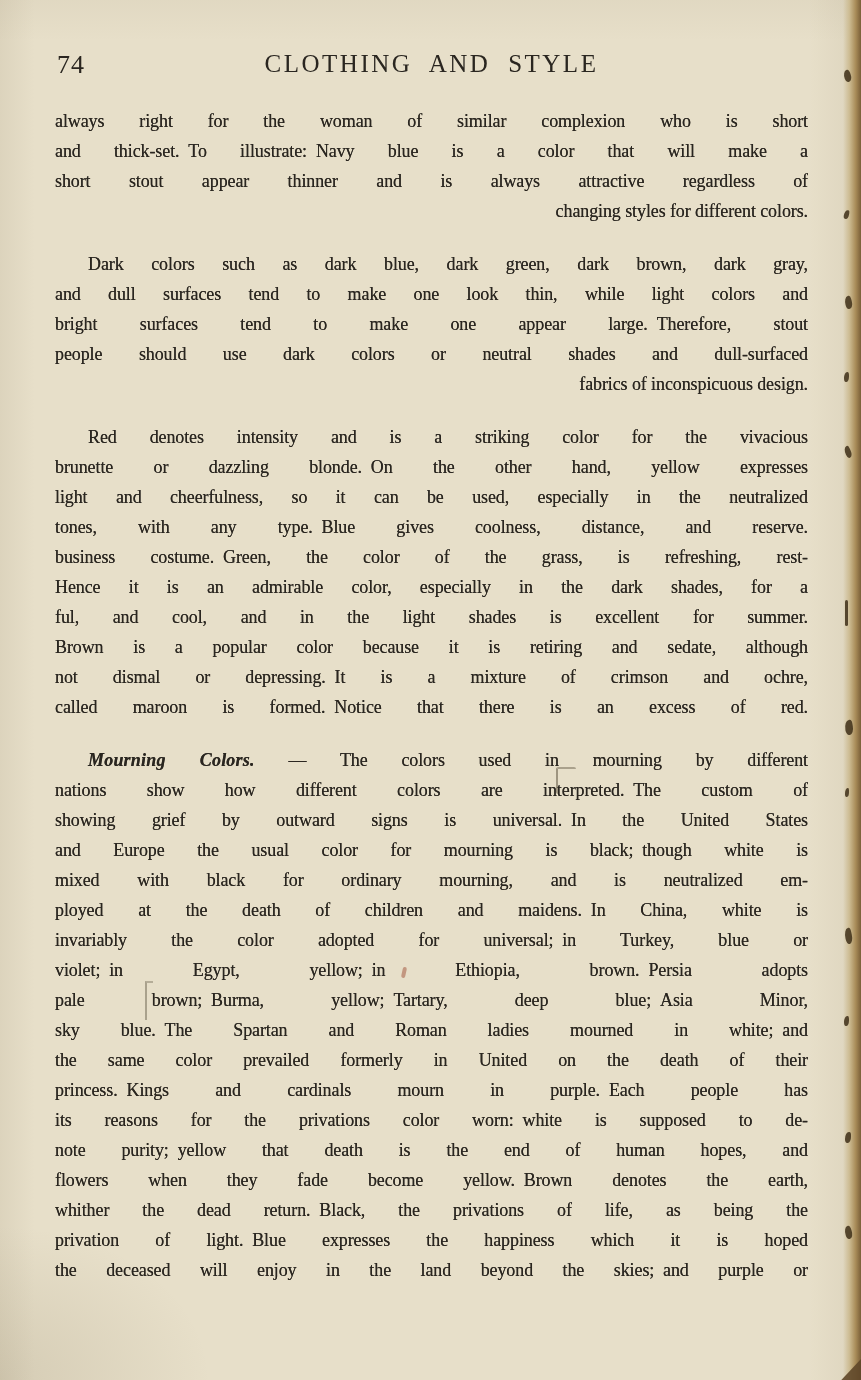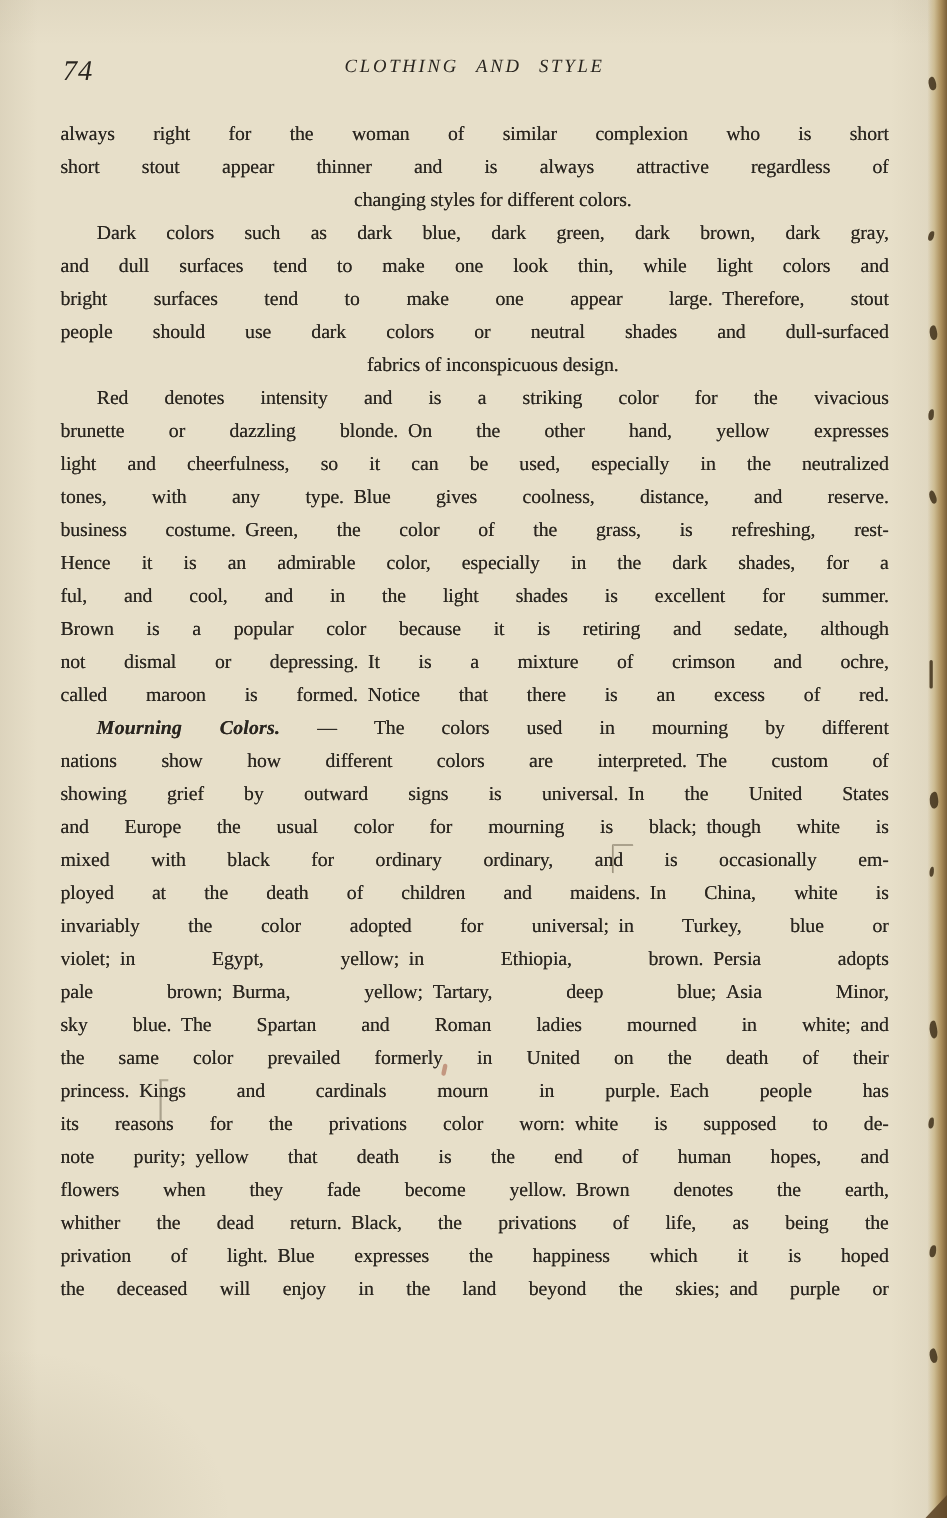--- a/index.html
+++ b/index.html
@@ -24,38 +24,38 @@
   .edge-mark{
     position:absolute;background:#3e2f19;opacity:.85;
     border-radius:70% 30% 60% 40%;
   }
   .corner-mark{
     position:absolute;right:0;top:1356px;width:24px;height:24px;
     background:#5f4729;opacity:.9;
     clip-path:polygon(100% 12%,100% 100%,18% 100%);
   }
   
-  .header{position:absolute;left:55px;top:50px;width:753px;height:34px;font-style:italic;}
+  .header{position:absolute;left:55px;top:50px;width:753px;height:34px;}
   .pagenum{position:absolute;left:2px;top:0;font-size:26px;letter-spacing:1px;}
   .runtitle{
     position:absolute;left:50%;top:0;transform:translateX(-50%);
-    font-size:17px;letter-spacing:2.5px;word-spacing:9px;white-space:nowrap;
+    font-size:25px;letter-spacing:2.5px;word-spacing:9px;white-space:nowrap;
   }
   
   .body{position:absolute;left:55px;top:106px;width:753px;}
   .bl{
     height:30px;line-height:30px;overflow:hidden;
     font-size:18px;letter-spacing:-0.1px;
     text-align:justify;
     text-shadow:0 0 0.5px rgba(42,38,32,0.85);
   }
   .bl::after{content:"";display:inline-block;width:100%;}
-  .bl.end{text-align:center;margin-left:33px;}
+  .bl.end{text-align:right;margin-left:33px;}
   .bl.end::after{content:none;}
-  .bl.ind{padding-left:33px;width:720px;}
+  .bl.ind{padding-left:33px;width:720px;margin-top:23px;}
   .lead{font-weight:bold;letter-spacing:0.2px;font-style:italic;}
   
   .pencil-open{
     position:absolute;left:556px;top:767px;width:18px;height:25px;
     border-left:2px solid rgba(110,100,80,0.6);
     border-top:2px solid rgba(110,100,80,0.5);
     border-radius:2px;
   }
   .pencil-close{
     position:absolute;left:145px;top:981px;width:6px;height:37px;
@@ -88,20 +88,21 @@
   <div class="corner-mark"></div>
 
   <div class="header">
     <span class="pagenum">74</span>
     <span class="runtitle">CLOTHING AND STYLE</span>
   </div>
 
   <div class="body">
 
     <div class="bl">always right for the woman of similar complexion who is short</div>
+    <div class="bl">and thick-set. To illustrate: Navy blue is a color that will make a</div>
     <div class="bl">short stout appear thinner and is always attractive regardless of</div>
     <div class="bl end">changing styles for different colors.</div>
 
     <div class="bl ind">Dark colors such as dark blue, dark green, dark brown, dark gray,</div>
     <div class="bl">and dull surfaces tend to make one look thin, while light colors and</div>
     <div class="bl">bright surfaces tend to make one appear large. Therefore, stout</div>
     <div class="bl">people should use dark colors or neutral shades and dull-surfaced</div>
     <div class="bl end">fabrics of inconspicuous design.</div>
 
     <div class="bl ind">Red denotes intensity and is a striking color for the vivacious</div>
@@ -112,21 +113,21 @@
     <div class="bl">Hence it is an admirable color, especially in the dark shades, for a</div>
     <div class="bl">ful, and cool, and in the light shades is excellent for summer.</div>
     <div class="bl">Brown is a popular color because it is retiring and sedate, although</div>
     <div class="bl">not dismal or depressing. It is a mixture of crimson and ochre,</div>
     <div class="bl">called maroon is formed. Notice that there is an excess of red.</div>
 
     <div class="bl ind"><span class="lead">Mourning Colors.</span><span> — The colors used in mourning by different</span></div>
     <div class="bl">nations show how different colors are interpreted. The custom of</div>
     <div class="bl">showing grief by outward signs is universal. In the United States</div>
     <div class="bl">and Europe the usual color for mourning is black; though white is</div>
-    <div class="bl">mixed with black for ordinary ordinary, and is occasionally em-</div>
+    <div class="bl">mixed with black for ordinary mourning, and is neutralized em-</div>
     <div class="bl">ployed at the death of children and maidens. In China, white is</div>
     <div class="bl">invariably the color adopted for universal; in Turkey, blue or</div>
     <div class="bl">violet; in Egypt, yellow; in Ethiopia, brown. Persia adopts</div>
     <div class="bl">pale brown; Burma, yellow; Tartary, deep blue; Asia Minor,</div>
     <div class="bl">sky blue. The Spartan and Roman ladies mourned in white; and</div>
     <div class="bl">the same color prevailed formerly in United on the death of their</div>
     <div class="bl">princess. Kings and cardinals mourn in purple. Each people has</div>
     <div class="bl">its reasons for the privations color worn: white is supposed to de-</div>
     <div class="bl">note purity; yellow that death is the end of human hopes, and</div>
     <div class="bl">flowers when they fade become yellow. Brown denotes the earth,</div>

